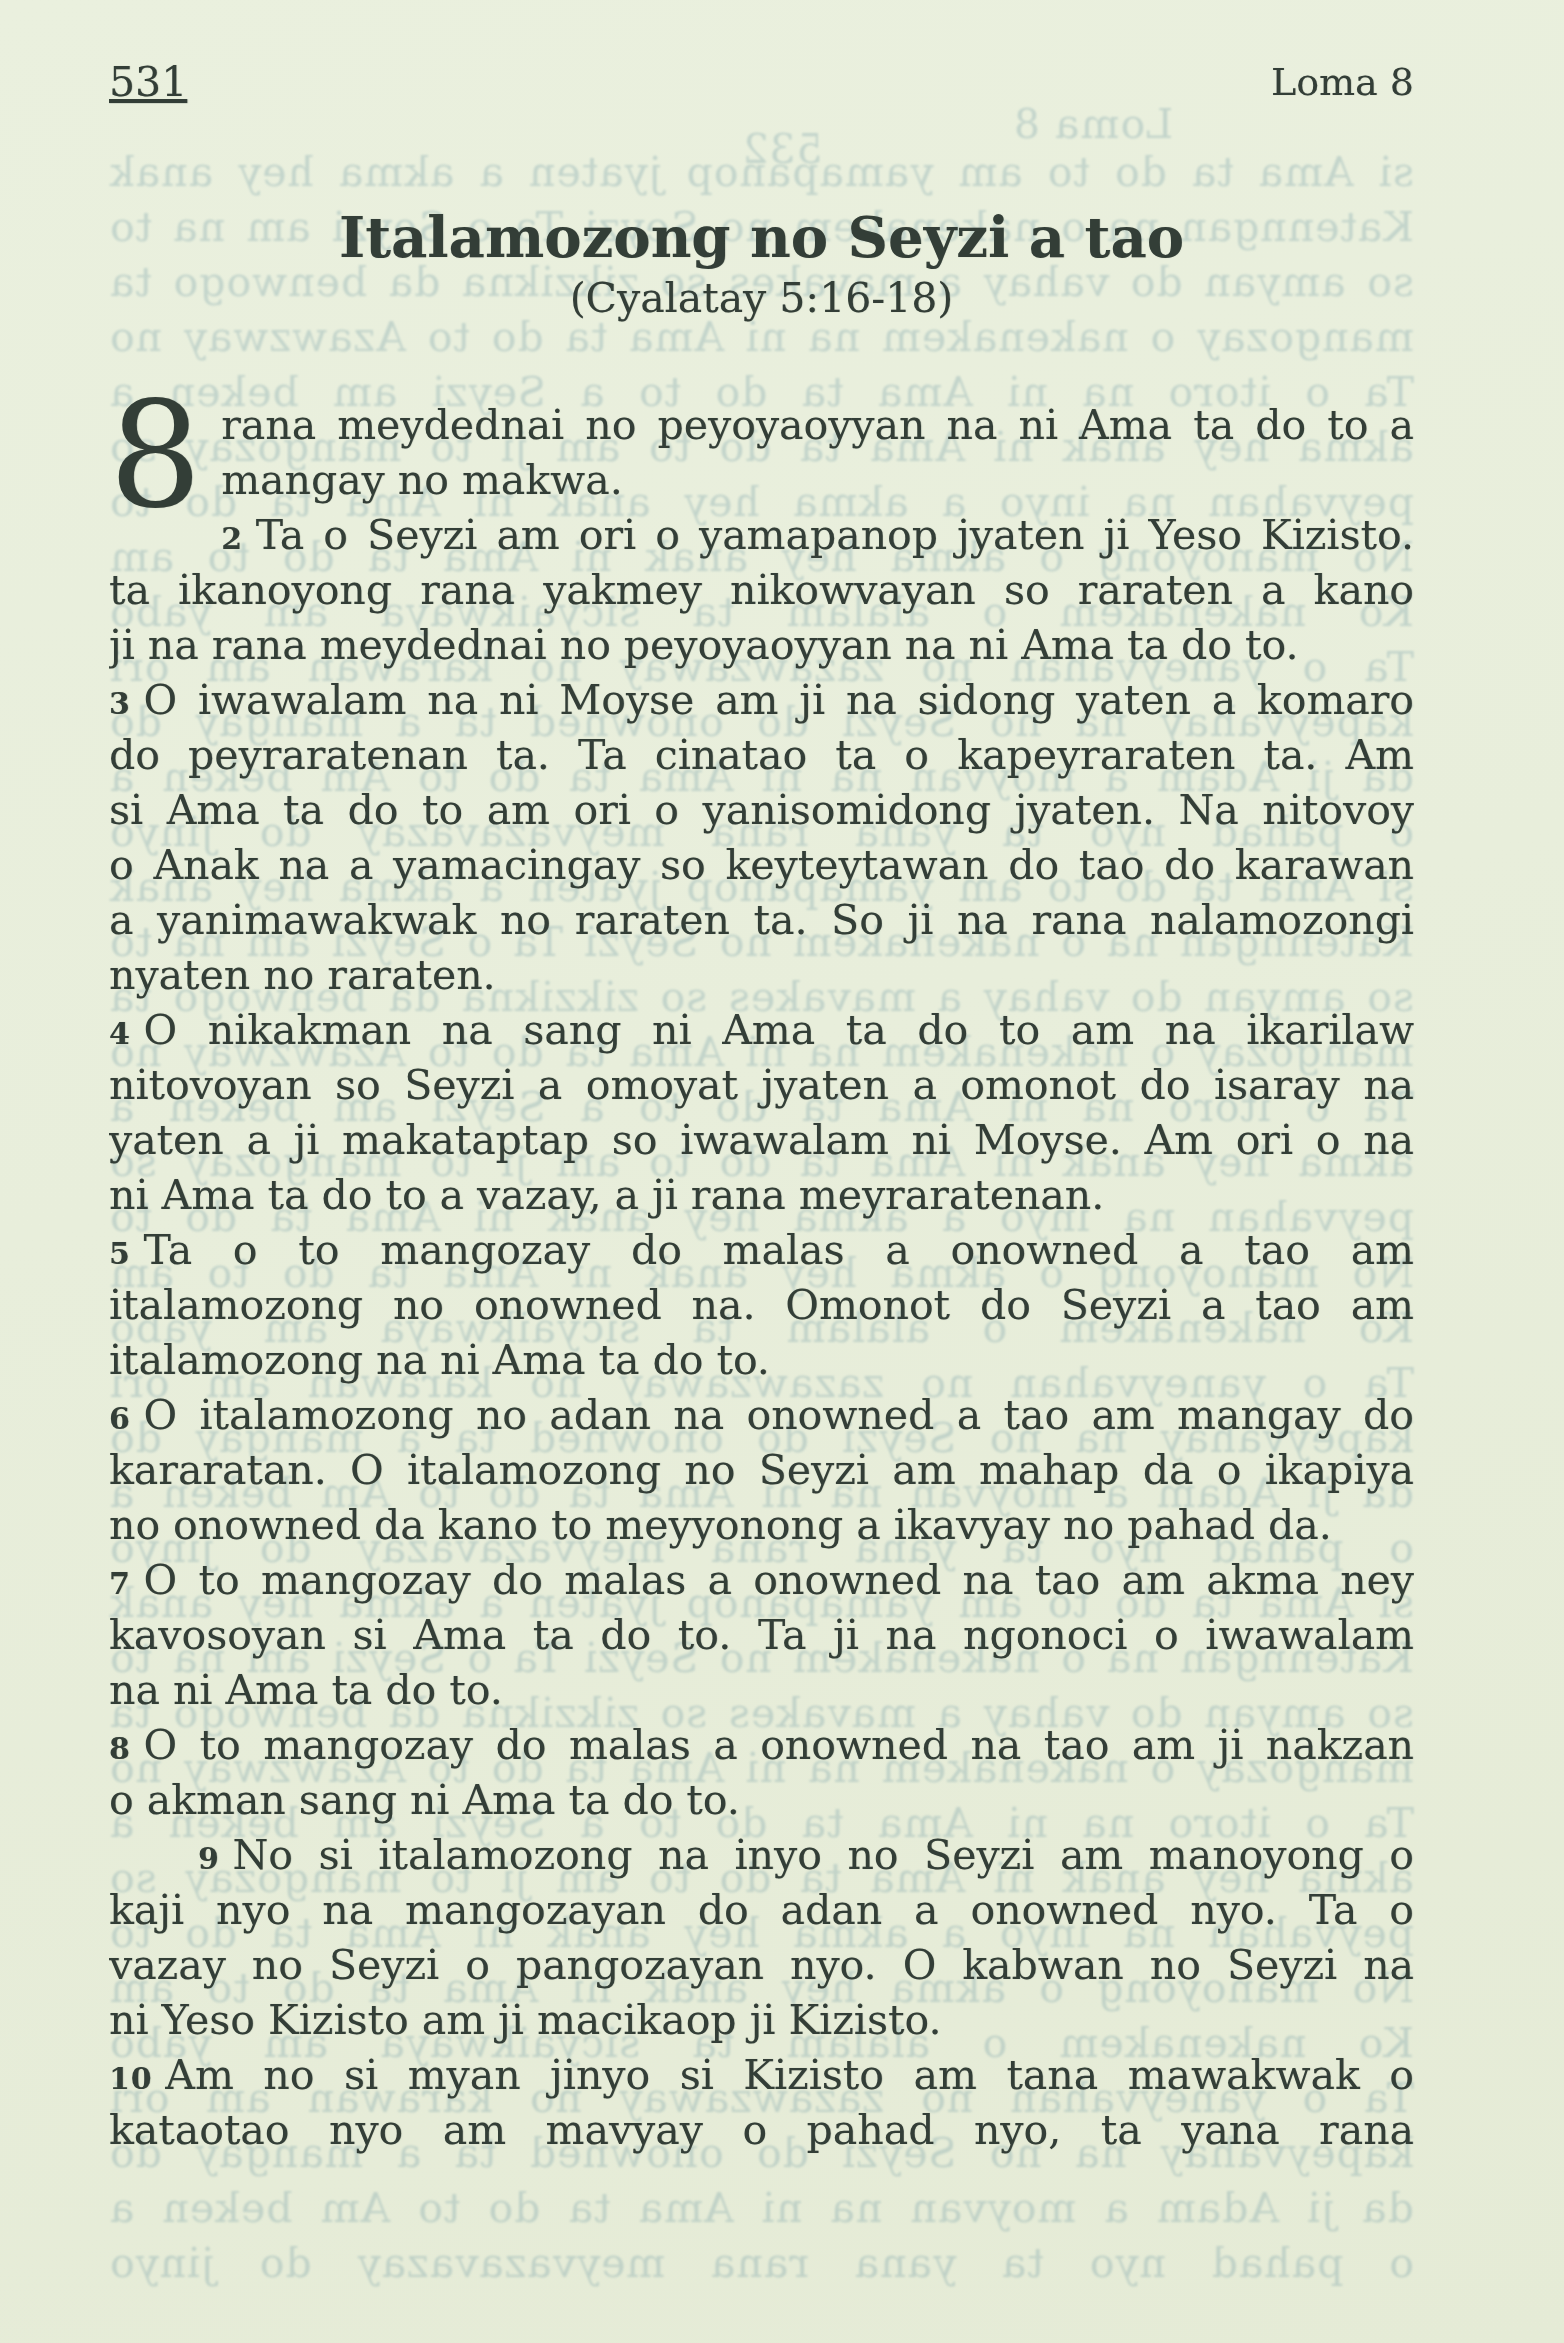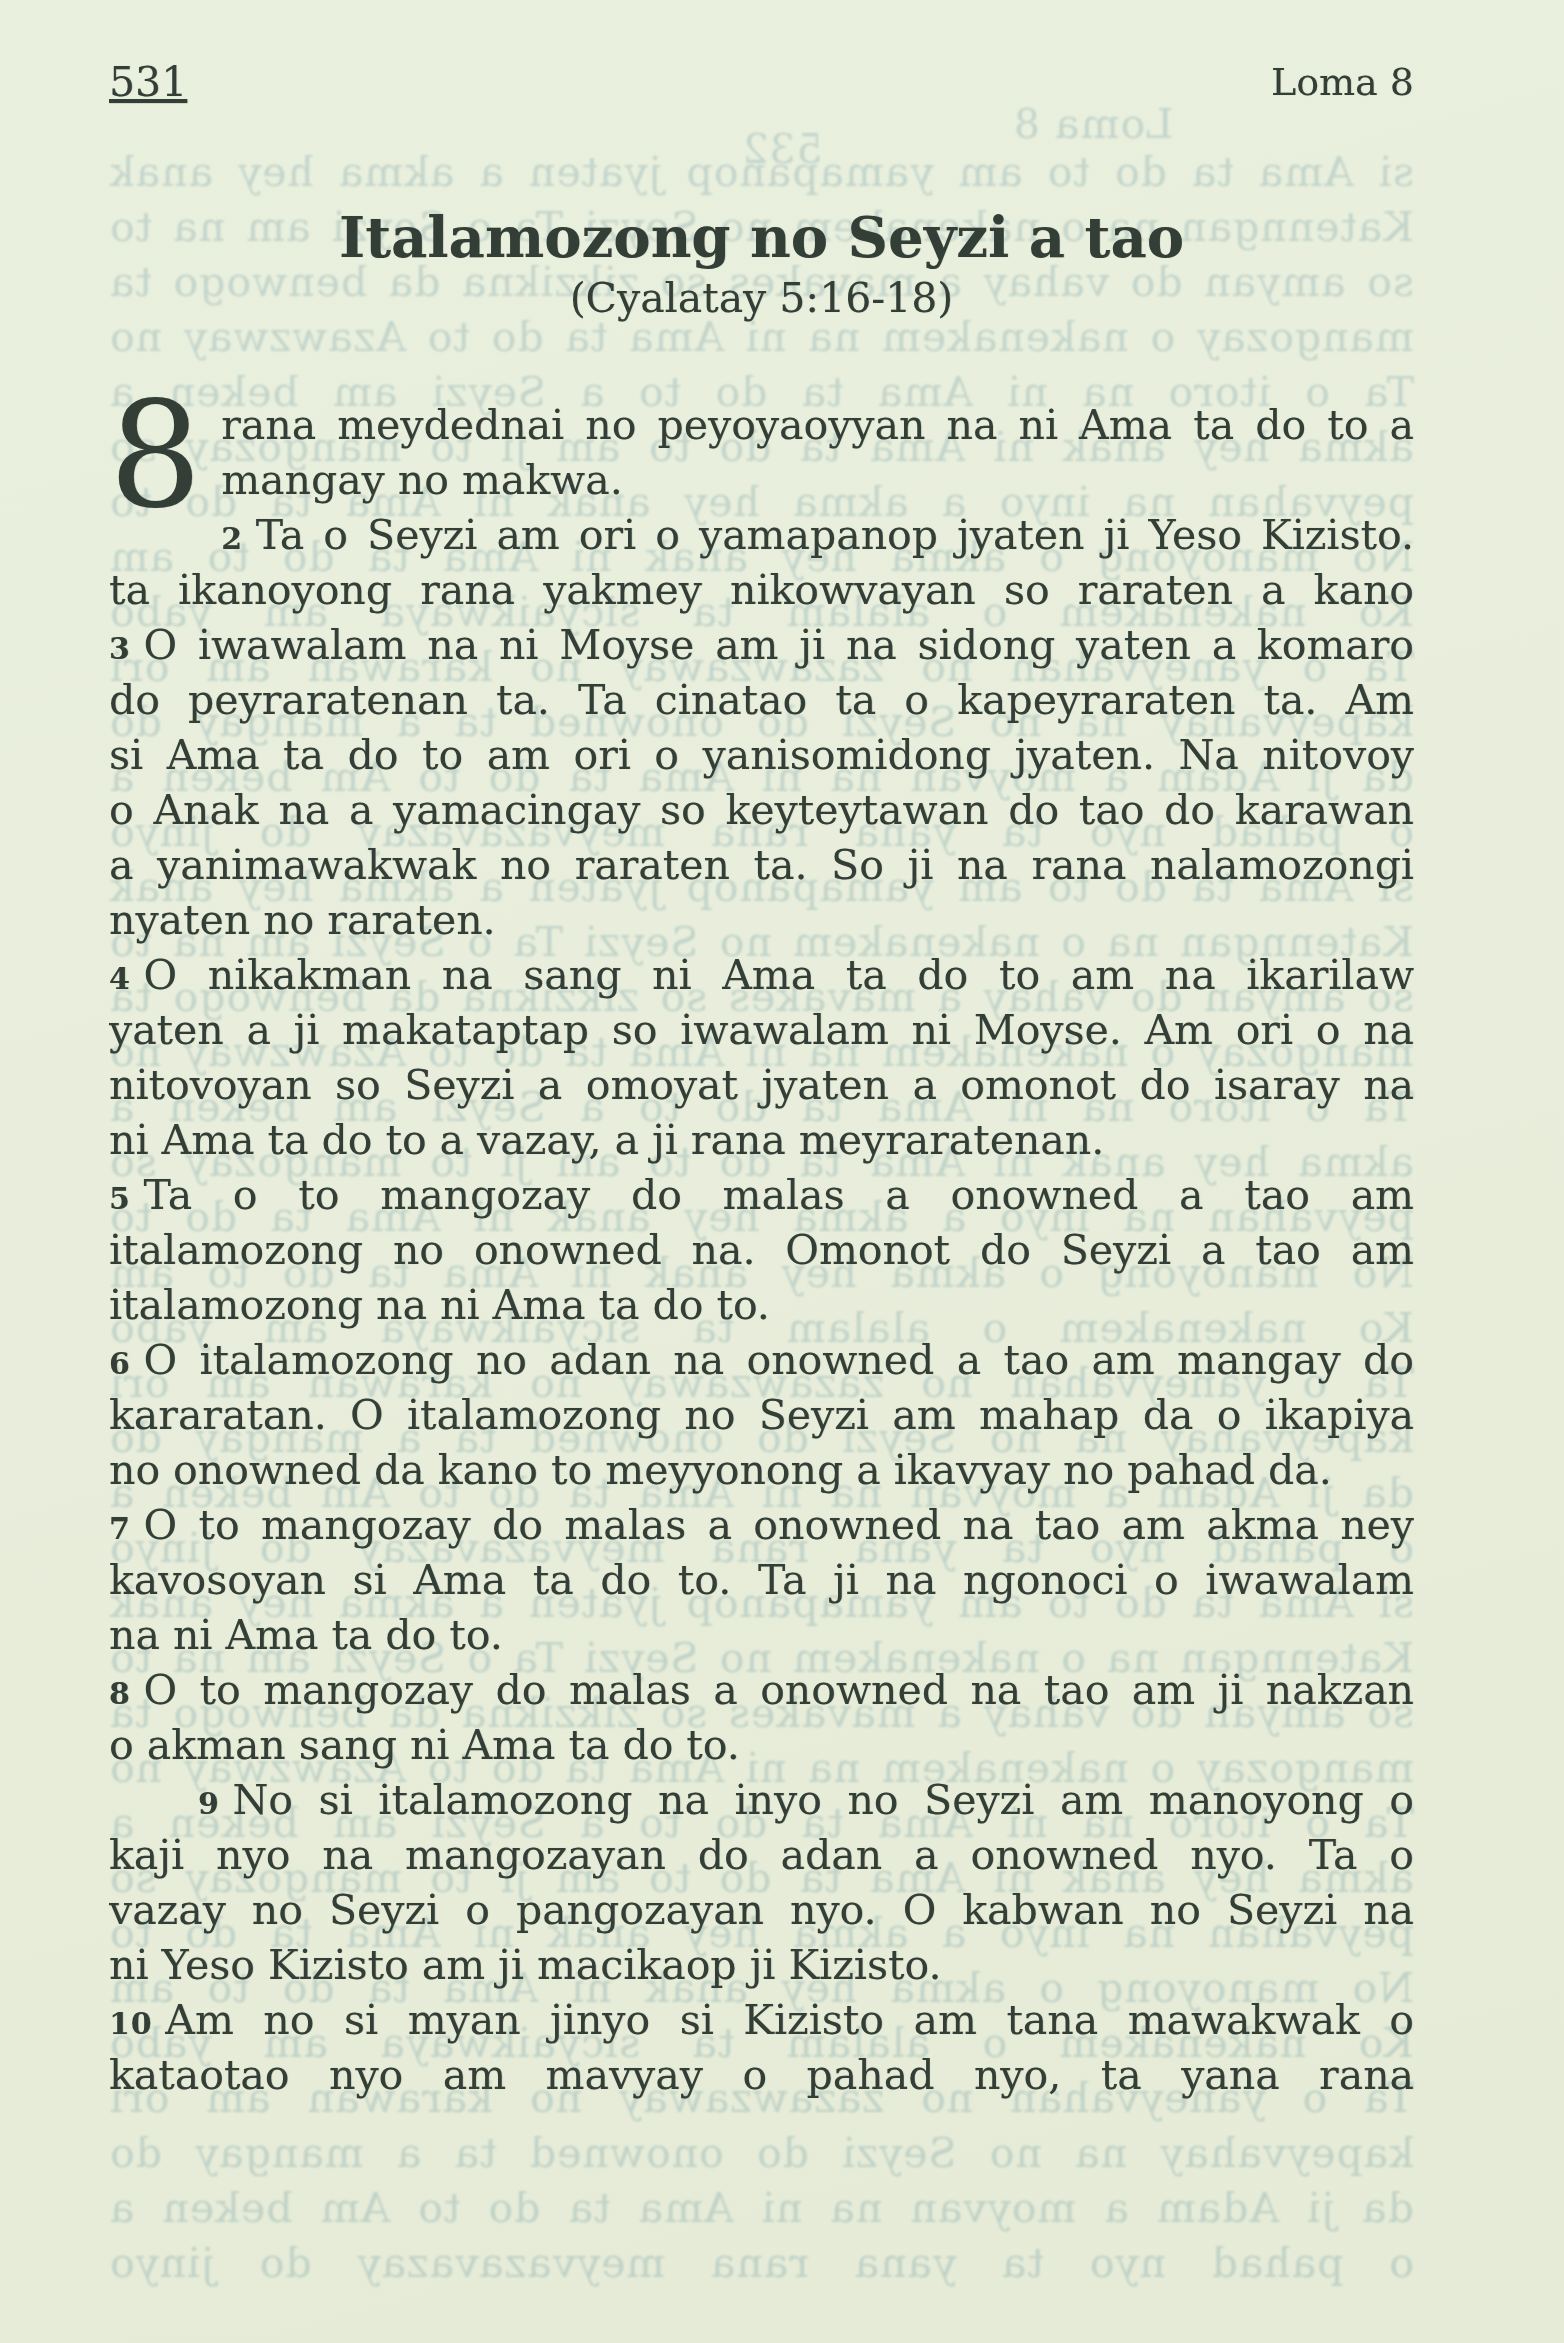--- a/index.html
+++ b/index.html
@@ -155,33 +155,34 @@
 
     <div class="body-text ink" id="bodyText">
         <p class="verse">
           <span class="dropcap">8</span>
           <span class="bl">rana meydednai no peyoyaoyyan na ni Ama ta do to a</span>
           <span class="bl lastline">mangay no makwa.</span>
         </p>
         <p class="verse">
           <span class="bl"><span class="vnum">2</span>Ta o Seyzi am ori o yamapanop jyaten ji Yeso Kizisto. So</span>
           <span class="bl">ta ikanoyong rana yakmey nikowvayan so raraten a kano</span>
+          <span class="bl lastline">ji na rana meydednai no peyoyaoyyan na ni Ama ta do to.</span>
         </p>
         <p class="verse">
           <span class="bl"><span class="vnum">3</span>O iwawalam na ni Moyse am ji na sidong yaten a komaro</span>
           <span class="bl">do peyraratenan ta. Ta cinatao ta o kapeyraraten ta. Am</span>
           <span class="bl">si Ama ta do to am ori o yanisomidong jyaten. Na nitovoy</span>
           <span class="bl">o Anak na a yamacingay so keyteytawan do tao do karawan</span>
           <span class="bl">a yanimawakwak no raraten ta. So ji na rana nalamozongi</span>
           <span class="bl lastline">nyaten no raraten.</span>
         </p>
         <p class="verse">
           <span class="bl"><span class="vnum">4</span>O nikakman na sang ni Ama ta do to am na ikarilaw</span>
+          <span class="bl">nitovoyan so Seyzi a omoyat jyaten a omonot do isaray na</span>
           <span class="bl">yaten a ji makataptap so iwawalam ni Moyse. Am ori o na</span>
-          <span class="bl">nitovoyan so Seyzi a omoyat jyaten a omonot do isaray na</span>
           <span class="bl lastline">ni Ama ta do to a vazay, a ji rana meyraratenan.</span>
         </p>
         <p class="verse">
           <span class="bl"><span class="vnum">5</span>Ta o to mangozay do malas a onowned a tao am</span>
           <span class="bl">italamozong no onowned na. Omonot do Seyzi a tao am</span>
           <span class="bl lastline">italamozong na ni Ama ta do to.</span>
         </p>
         <p class="verse">
           <span class="bl"><span class="vnum">6</span>O italamozong no adan na onowned a tao am mangay do</span>
           <span class="bl">kararatan. O italamozong no Seyzi am mahap da o ikapiya</span>

